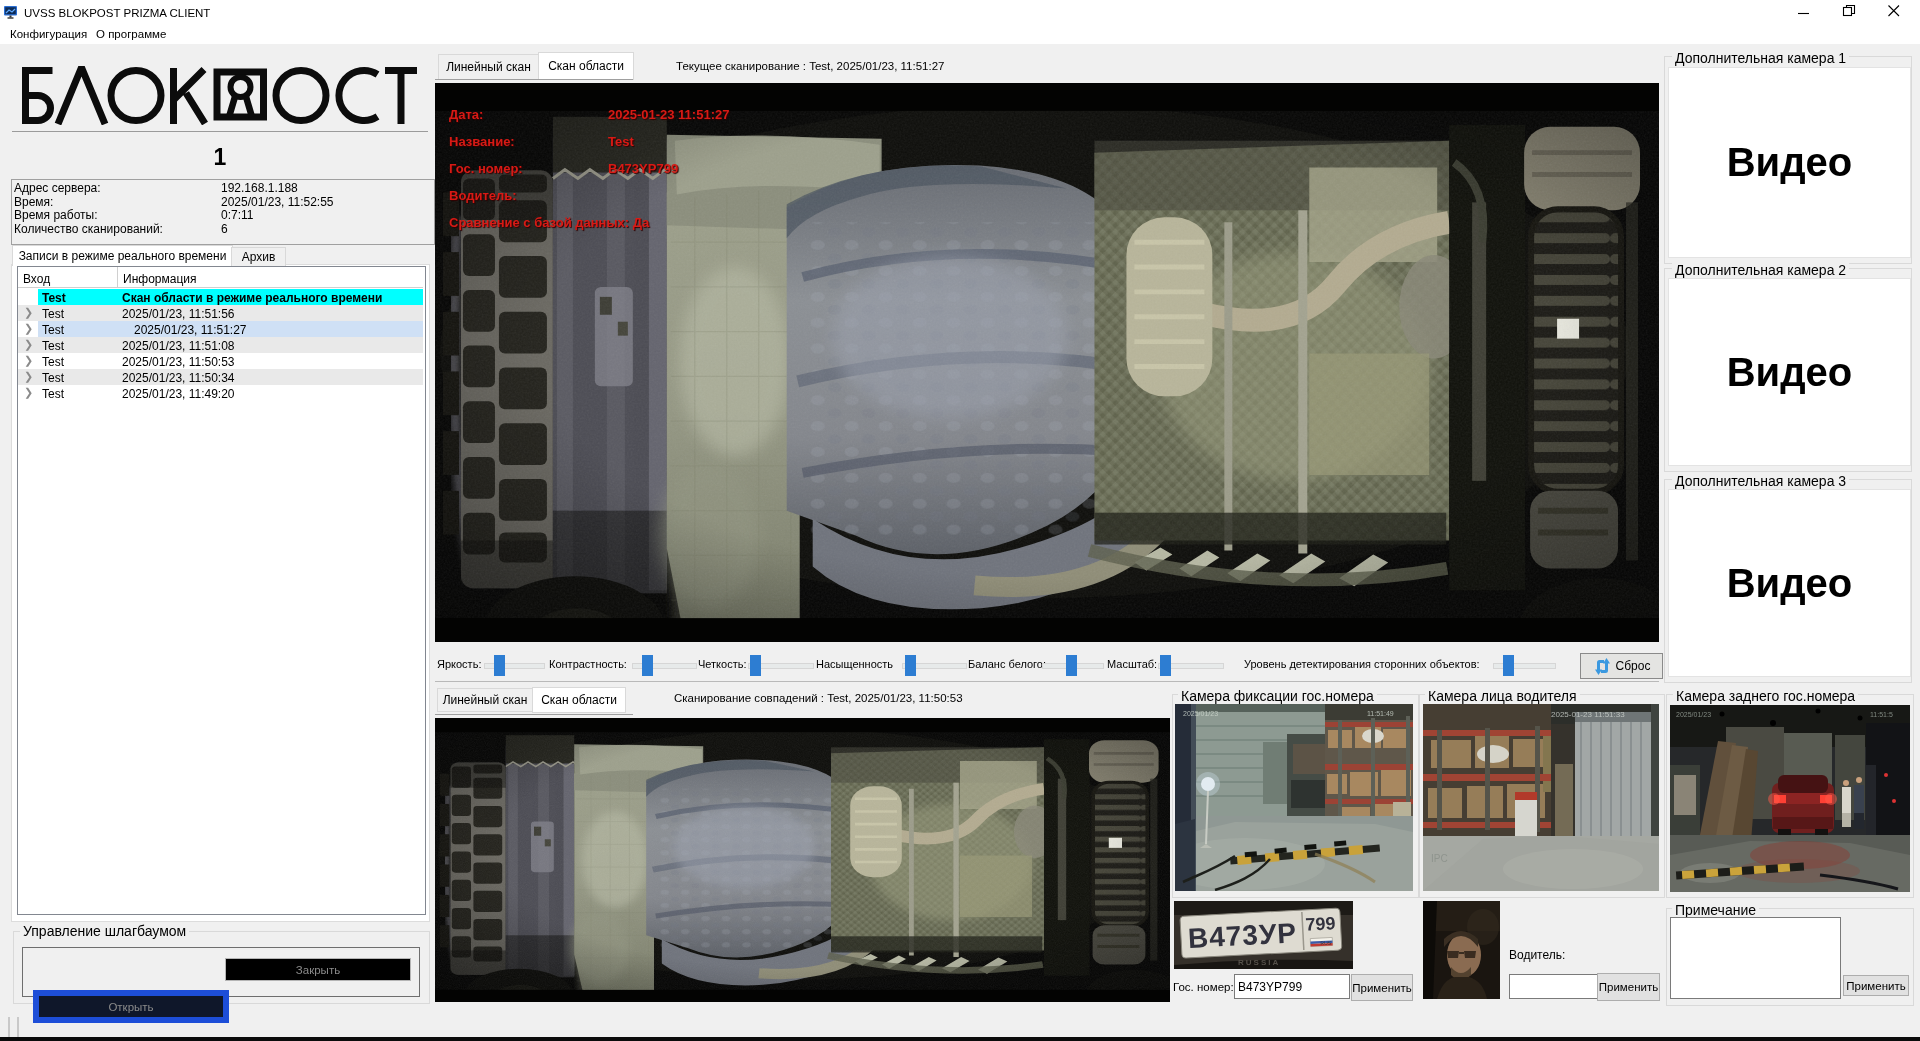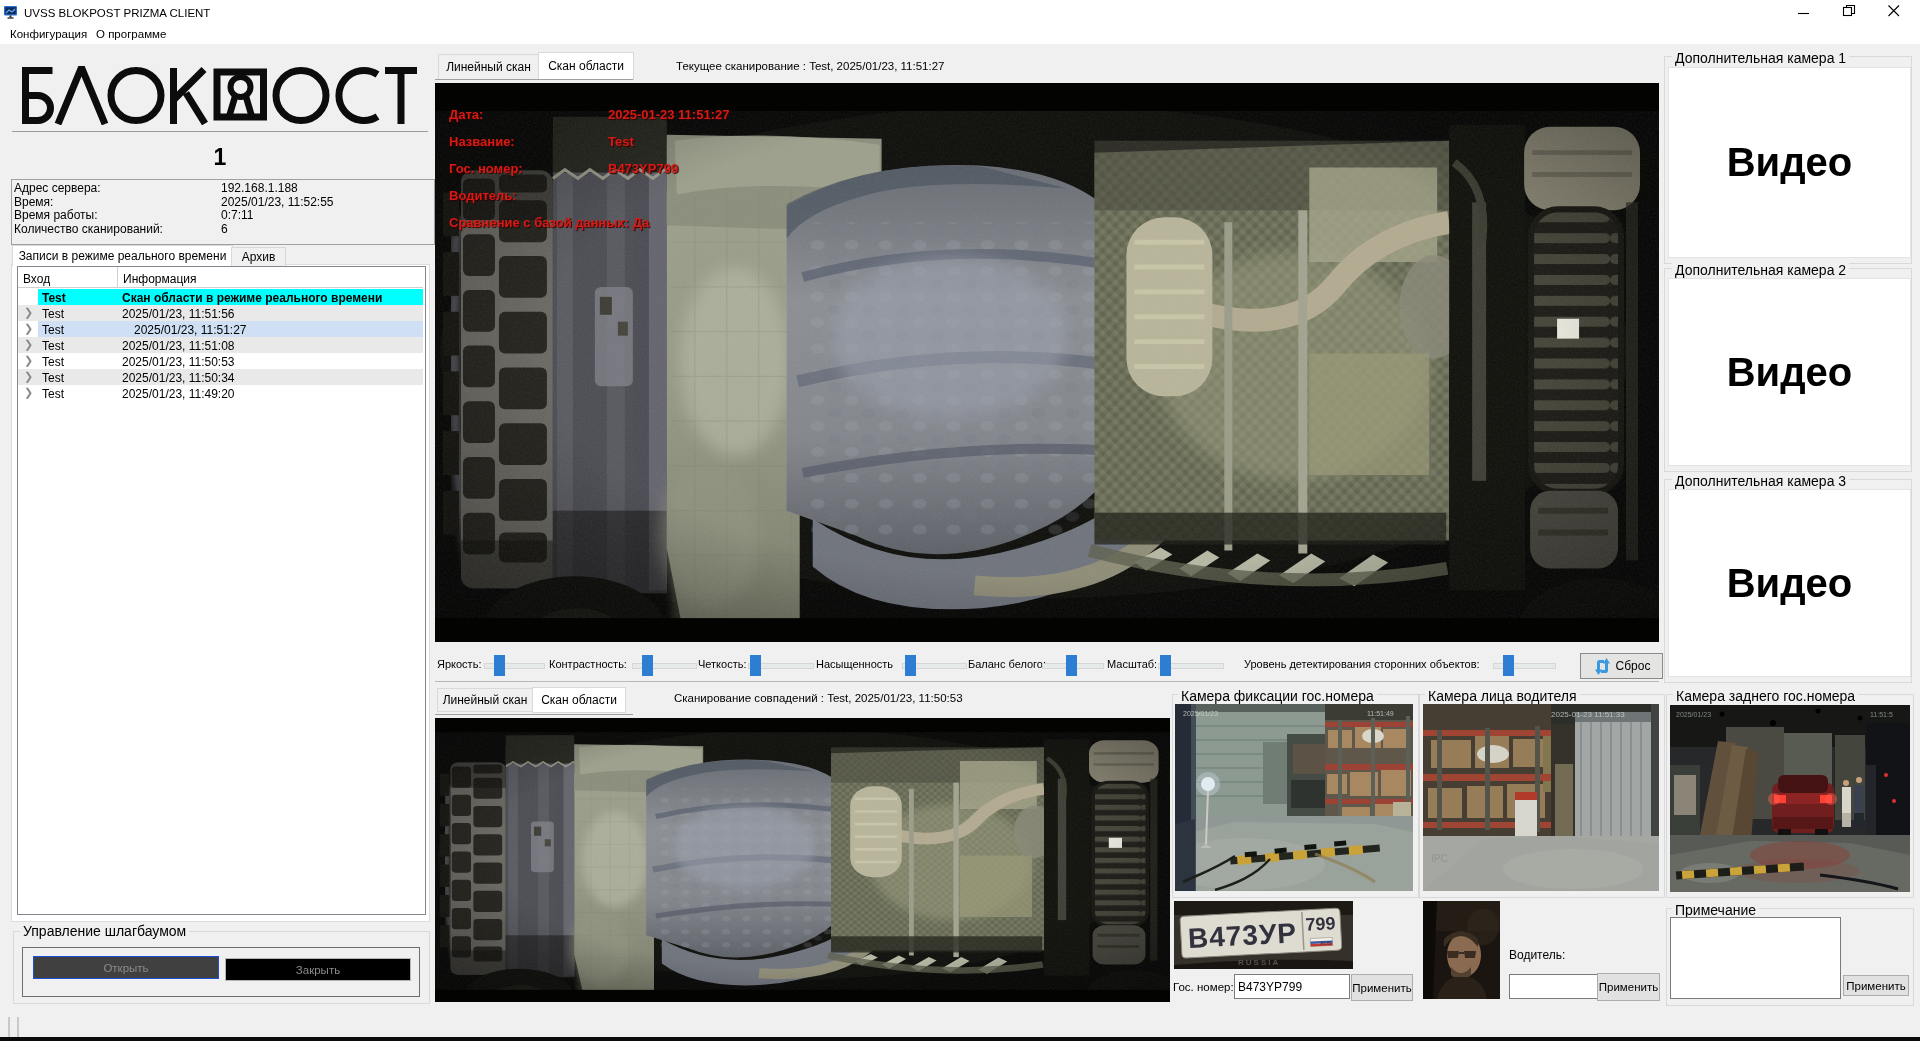--- a/index.html
+++ b/index.html
@@ -93,21 +93,21 @@
     <div class="abs" style="left:42px;top:371px;font-size:12px;">Test</div>
     <div class="abs" style="left:122px;top:371px;font-size:12px;">2025/01/23, 11:50:34</div>
     <div class="abs" style="left:24px;top:386px;font-size:11px;color:#8a8a8a;">❯</div>
     <div class="abs" style="left:42px;top:387px;font-size:12px;">Test</div>
     <div class="abs" style="left:122px;top:387px;font-size:12px;text-align:center;">2025/01/23, 11:49:20</div>
   </div>
 
 <div class="fset" style="left:13px;top:931px;width:415px;height:71px;"></div>
 <div class="fleg" style="left:20px;top:923px;">Управление шлагбаумом</div>
 <div class="abs" style="left:22px;top:947px;width:396px;height:48px;border:1px solid #6e6e6e;"></div>
-<div class="btn" style="left:33px;top:956px;width:184px;height:21px;background:#404040;border:1px solid #1d4ed8;color:#8b8b8b;">Открыть</div>
+<div class="btn" style="left:33px;top:990px;width:184px;height:21px;background:#0f172a;border:6px solid #1d4ed8;color:#8b8b8b;">Открыть</div>
 <div class="btn" style="left:225px;top:958px;width:184px;height:21px;background:#000000;border:1px solid #b5b5b5;color:#8b8b8b;">Закрыть</div>
 <div class="abs" style="left:8px;top:1017px;width:2px;height:20px;background:#c9c9c9;"></div>
 <div class="abs" style="left:17px;top:1017px;width:2px;height:20px;background:#c9c9c9;"></div>
 
 <div class="abs" style="left:438px;top:54px;width:99px;height:24px;background:#f0f0f0;border:1px solid #d9d9d9;text-align:center;font-size:12px;line-height:24px;white-space:nowrap;">Линейный скан</div>
 <div class="abs" style="left:538px;top:52px;width:94px;height:26px;background:#fff;border:1px solid #d9d9d9;text-align:center;font-size:12px;line-height:26px;white-space:nowrap;">Скан области</div>
 <div class="abs" style="left:435px;top:79px;width:198px;height:1px;background:#9f9f9f;"></div>
 <div class="lbl" style="left:676px;top:60px;font-size:11.5px;">Текущее сканирование : Test, 2025/01/23, 11:51:27</div>
 
 <div class="abs" style="left:435px;top:83px;width:1224px;height:559px;background:#0f172a;">

